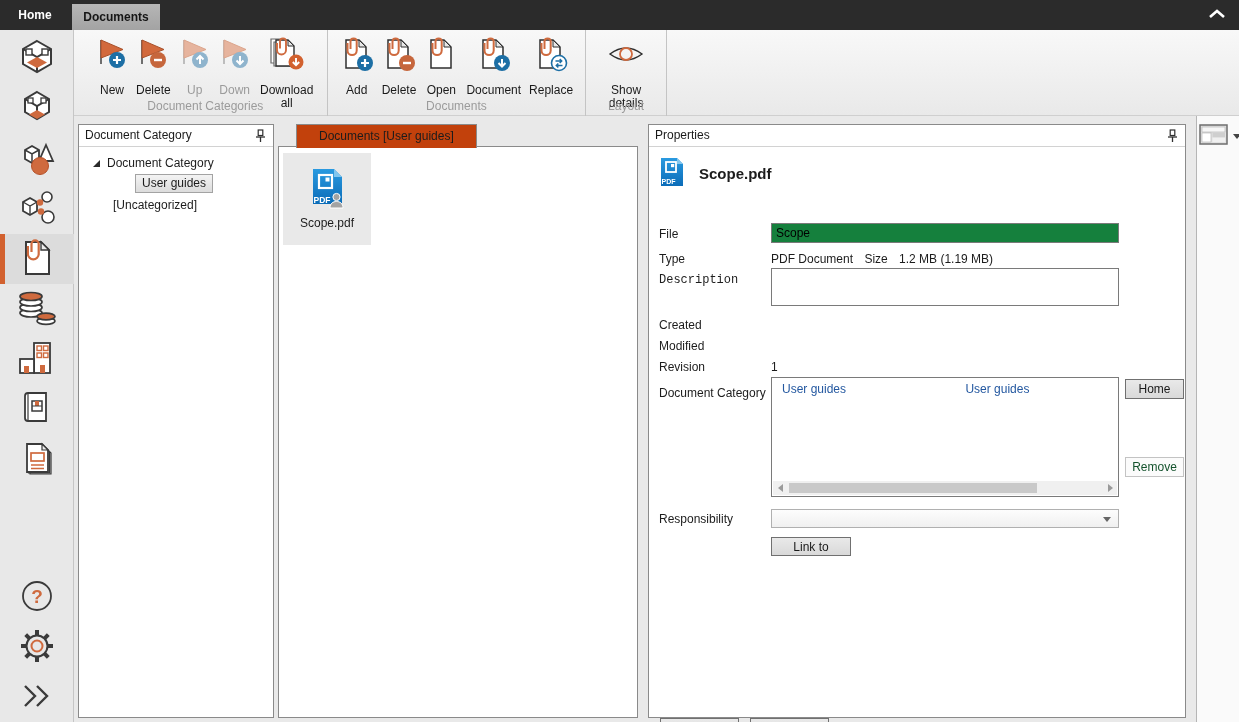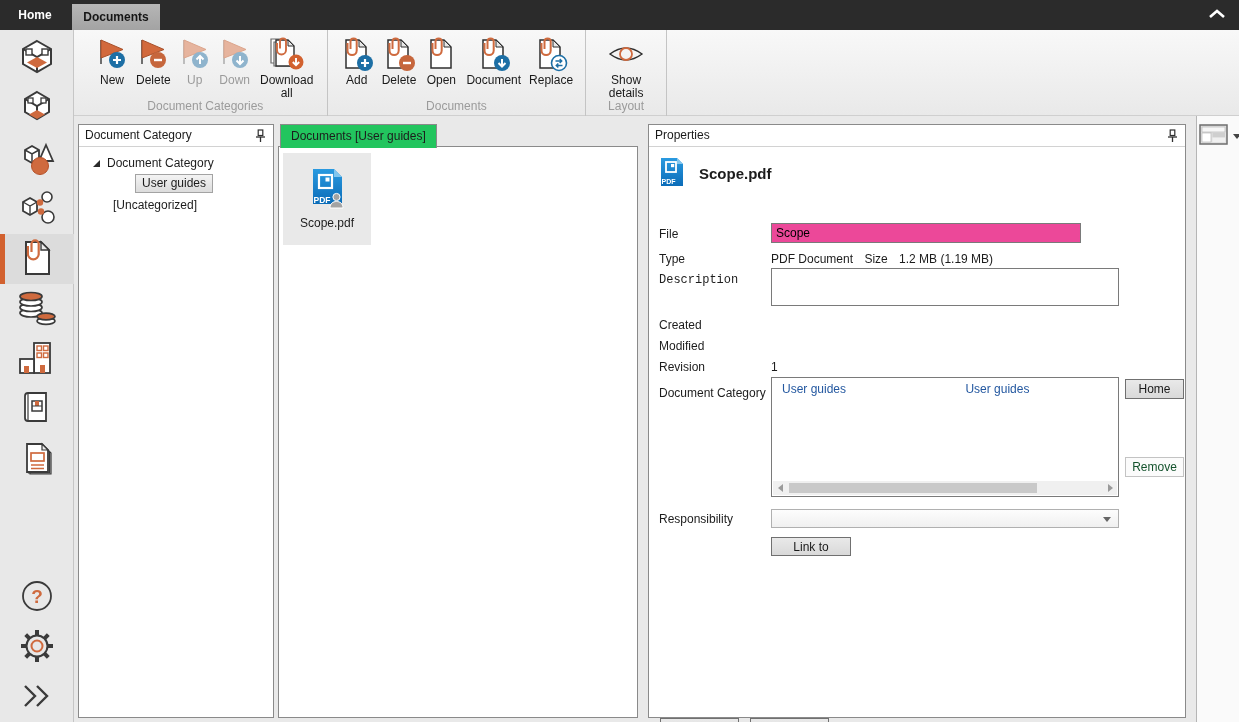--- a/index.html
+++ b/index.html
@@ -12,21 +12,21 @@
   .tab-documents { position:absolute; left:72px; top:4px; width:88px; height:26px; background:linear-gradient(#b6b6b6,#a3a3a3); color:#161616; font-weight:bold; font-size:12px; display:flex; align-items:center; justify-content:center; }
   .collapse-ribbon { position:absolute; right:8px; top:4px; width:28px; height:22px; display:flex; align-items:center; justify-content:center; }
 
   
   .ribbon { position:absolute; left:74px; top:30px; width:1165px; height:86px; background:linear-gradient(#f8f8f8,#e9e9e9); border-bottom:1px solid #cfcfcf; display:flex; padding-left:10px; }
   .rgroup { position:relative; padding:4px 8px 16px 8px; border-right:1px solid #c4c4c4; height:86px; }
   .rgroup-label { position:absolute; bottom:3px; left:0; right:0; text-align:center; color:#9b9b9b; font-size:12px; }
   .rbuttons { display:flex; align-items:flex-start; }
   .rbtn { display:flex; flex-direction:column; align-items:center; padding:1px 4px; min-width:32px; max-width:64px; }
   .rbtn .ricon { height:38px; display:flex; align-items:center; justify-content:center; }
-  .rbtn .rlabel { margin-top:1px; font-size:12px; line-height:13px; text-align:center; color:#1a1a1a; }
+  .rbtn .rlabel { margin-top:11px; font-size:12px; line-height:13px; text-align:center; color:#1a1a1a; }
   .rbtn.dis .rlabel { color:#9b9b9b; }
 
   
   .sidebar { position:absolute; left:0; top:30px; width:74px; height:692px; background:#e8e8e8; border-right:1px solid #c6c6c6; display:flex; flex-direction:column; padding-top:4px; }
   .side-item { width:74px; height:50px; display:flex; align-items:center; justify-content:center; position:relative; flex:0 0 auto; }
   .side-item.selected { background:#dcdcdc; }
   .side-item.selected::before { content:""; position:absolute; left:0; top:0; bottom:0; width:5px; background:#d2612f; }
   .side-spacer { flex:1 1 auto; }
 
   
@@ -36,32 +36,32 @@
 
   .category-panel { left:78px; top:124px; width:196px; height:594px; }
   .tree { padding:9px 0 0 14px; }
   .tree-root-row { display:flex; align-items:center; }
   .expander { width:0; height:0; border-bottom:7px solid #2b2b2b; border-left:7px solid transparent; margin-right:7px; }
   .tree-root-label { font-size:12px; }
   .tree-child { display:inline-block; margin:4px 0 0 42px; padding:1px 6px 2px 6px; border:1px solid #a3a3a3; background:linear-gradient(#f4f4f4,#dcdcdc); font-size:12px; }
   .tree-uncat { margin:5px 0 0 20px; font-size:12px; }
 
   .docs-wrap { position:absolute; left:278px; top:124px; width:360px; height:594px; }
-  .docs-tab { position:absolute; left:2px; top:0; height:24px; padding:0 10px; background:#22c55e; border:1px solid #8a8a8a; border-bottom:none; z-index:2; line-height:22px; font-size:12px; }
+  .docs-tab { position:absolute; left:18px; top:0; height:24px; padding:0 22px; background:#c2410c; border:1px solid #8a8a8a; border-bottom:none; z-index:2; line-height:22px; font-size:12px; }
   .docs-body { position:absolute; left:0; top:22px; right:0; bottom:0; background:#fff; border:1px solid #8a8a8a; }
   .doc-item { position:absolute; left:4px; top:6px; width:88px; height:92px; background:#e9e9e9; display:flex; flex-direction:column; align-items:center; justify-content:flex-start; padding-top:14px; }
   .doc-item-label { margin-top:4px; font-size:12px; }
 
   .props-panel { left:648px; top:124px; width:538px; height:594px; }
   .props-body { position:relative; width:100%; height:calc(100% - 22px); }
   .doc-header { position:absolute; left:10px; top:10px; display:flex; align-items:center; }
   .doc-title { margin-left:14px; font-weight:bold; font-size:15px; }
   .prow-label { position:absolute; left:10px; font-size:12px; color:#1c1c1c; }
   .pctl { position:absolute; left:122px; width:348px; }
-  .tinput { height:20px; border:1px solid #7a7a7a; font-family:"Liberation Sans",sans-serif; font-size:12px; padding:1px 4px; width:310px; background:#ec4899; }
+  .tinput { height:20px; border:1px solid #7a7a7a; font-family:"Liberation Sans",sans-serif; font-size:12px; padding:1px 4px; width:348px; background:#15803d; }
   .tarea { height:38px; border:1px solid #7a7a7a; font-family:"Liberation Sans",sans-serif; font-size:12px; padding:2px 4px; width:348px; resize:none; background:#fff; }
   .type-line { font-size:12px; }
   .type-line span { margin-right:8px; }
 
   .cat-table { position:absolute; left:122px; top:230px; width:348px; height:120px; border:1px solid #7a7a7a; background:#fff; }
   .cat-thead { display:flex; height:21px; border-bottom:1px solid #c9c9c9; }
   .cat-th { font-size:12px; padding:3px 0 0 10px; }
   .cat-th.c1 { width:53%; border-right:1px solid #ededed; }
   .cat-th.c2 { width:47%; }
   .cat-trow { display:flex; height:22px; }

